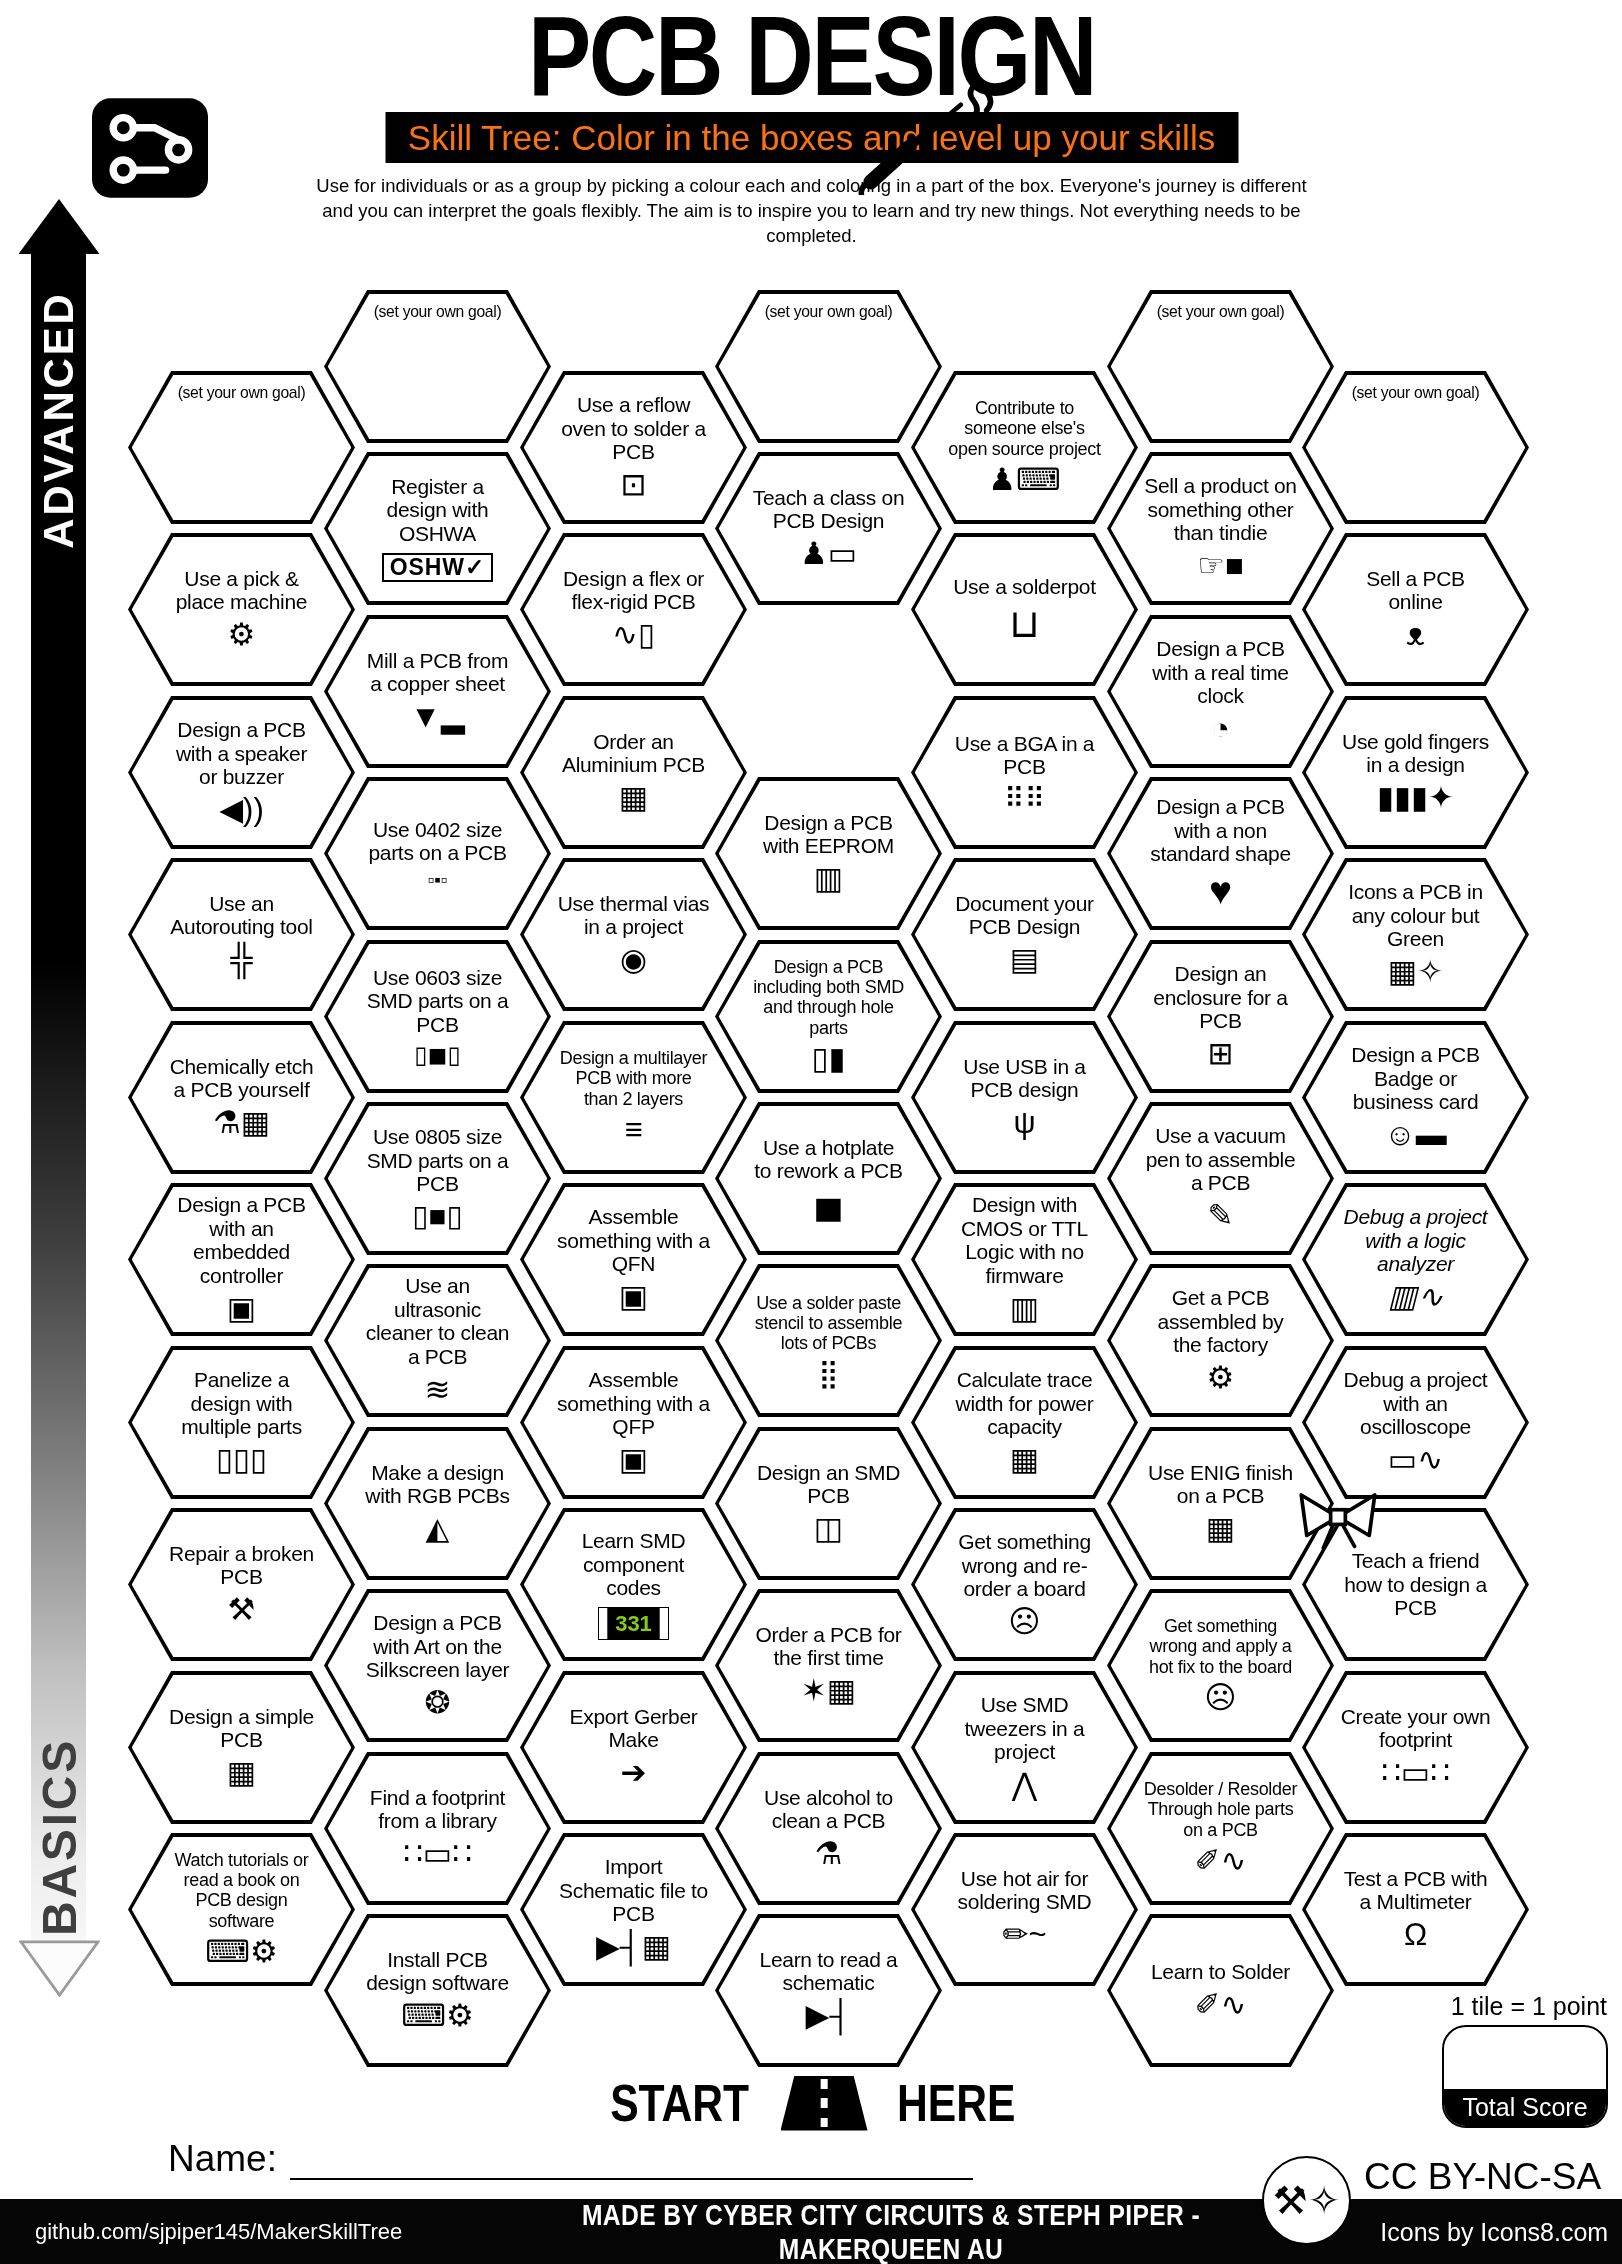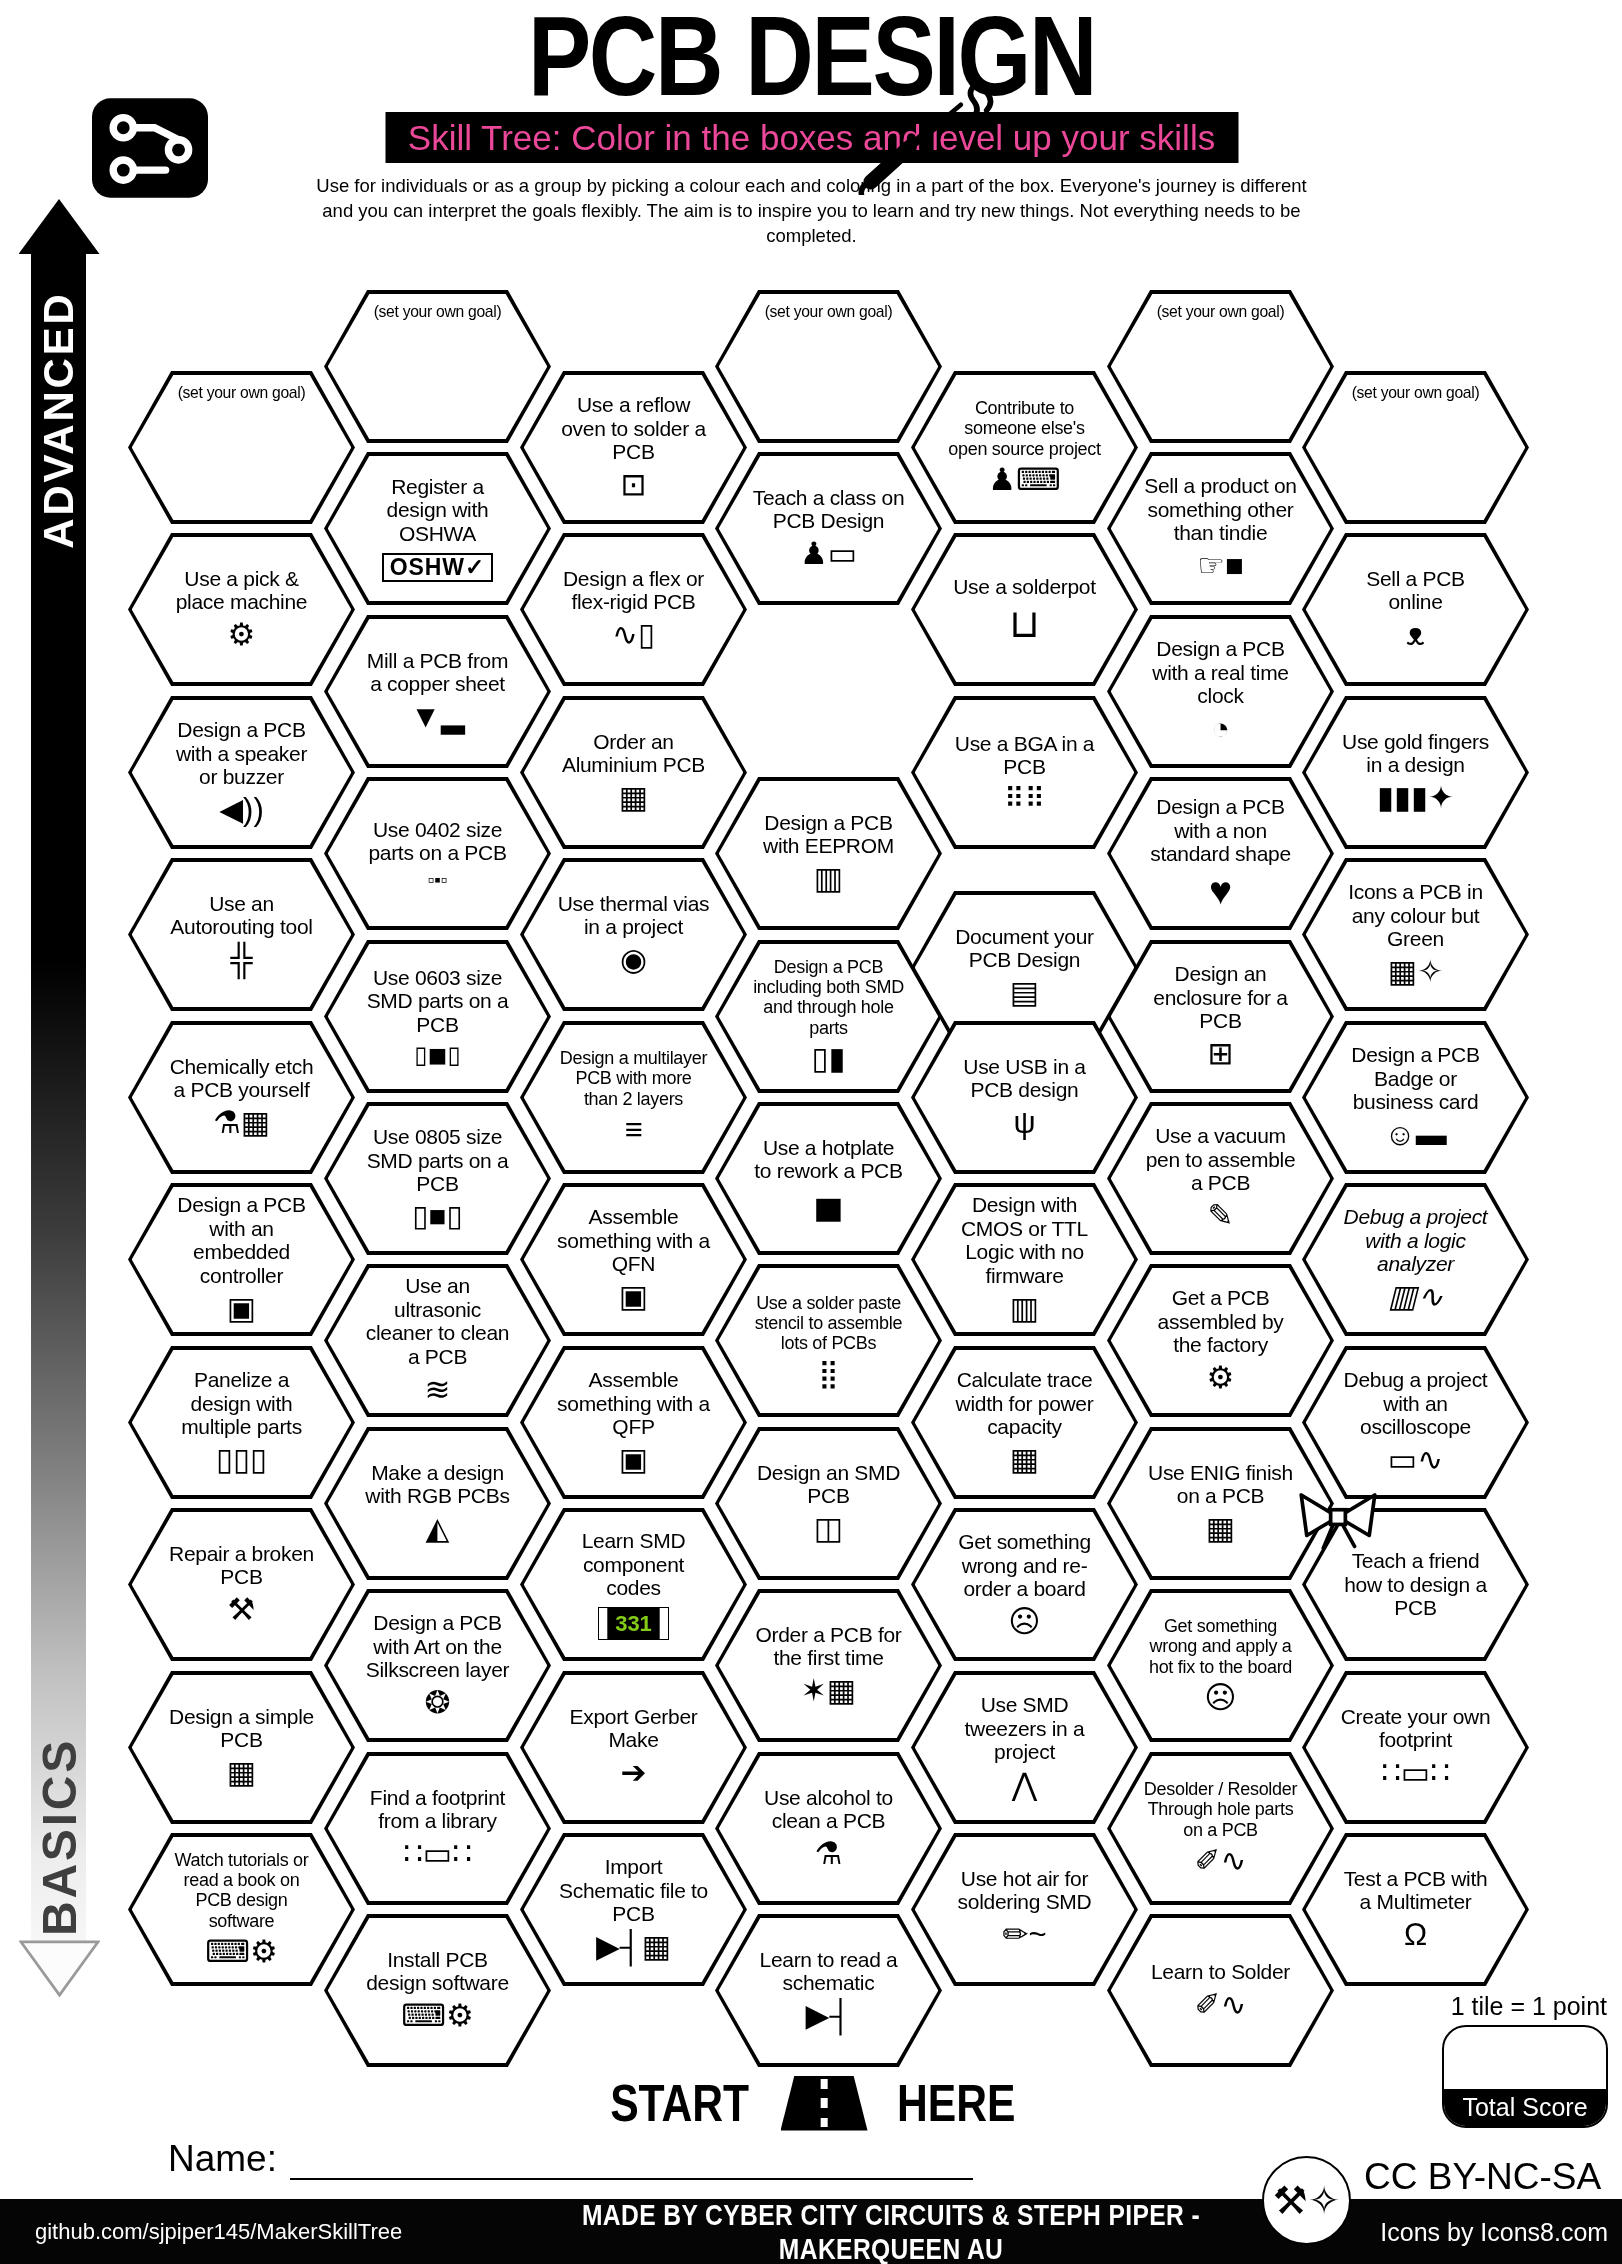--- a/index.html
+++ b/index.html
@@ -9,21 +9,21 @@
   }
   .condensed{display:inline-block;transform:scaleX(0.82);}
   
   #title{
     position:absolute;top:0;left:0;width:100%;text-align:center;
     font-size:113px;font-weight:800;line-height:1.0;letter-spacing:-2.8px;
     transform:scaleX(0.84);transform-origin:center;
   }
   #subtitle-bar{
     position:absolute;top:112px;left:50%;transform:translateX(-50%);
-    width:853px;height:51px;background:#000;color:#ec4899;
+    width:853px;height:51px;background:#000;color:#f97316;
     display:flex;align-items:center;justify-content:center;font-size:35px;
   }
   #description{
     position:absolute;top:174px;left:50%;transform:translateX(-50%);
     width:1024px;text-align:center;font-size:18.5px;line-height:1.35;
   }
   
   #pcb-logo{position:absolute;left:92px;top:98px;}
   #iron-art{position:absolute;left:856px;top:79px;}
   
@@ -421,21 +421,21 @@
       <div class="hex-icon icon-solder-pot-icon">⊔</div>
     </div>
   </div>
     <div class="hex" style="left: 911px; top: 696px;">
     <div class="hex-border"></div>
     <div class="hex-inner">
       <div class="hex-label">Use a BGA in a PCB</div>
       <div class="hex-icon icon-bga-grid-icon">⠿⠿</div>
     </div>
   </div>
-    <div class="hex" style="left: 911px; top: 858px; margin-top: 33px;">
+    <div class="hex" style="left: 911px; top: 858px;">
     <div class="hex-border"></div>
     <div class="hex-inner">
       <div class="hex-label">Document your PCB Design</div>
       <div class="hex-icon icon-document-icon">▤</div>
     </div>
   </div>
     <div class="hex" style="left: 911px; top: 1021px;">
     <div class="hex-border"></div>
     <div class="hex-inner">
       <div class="hex-label">Use USB in a PCB design</div>

